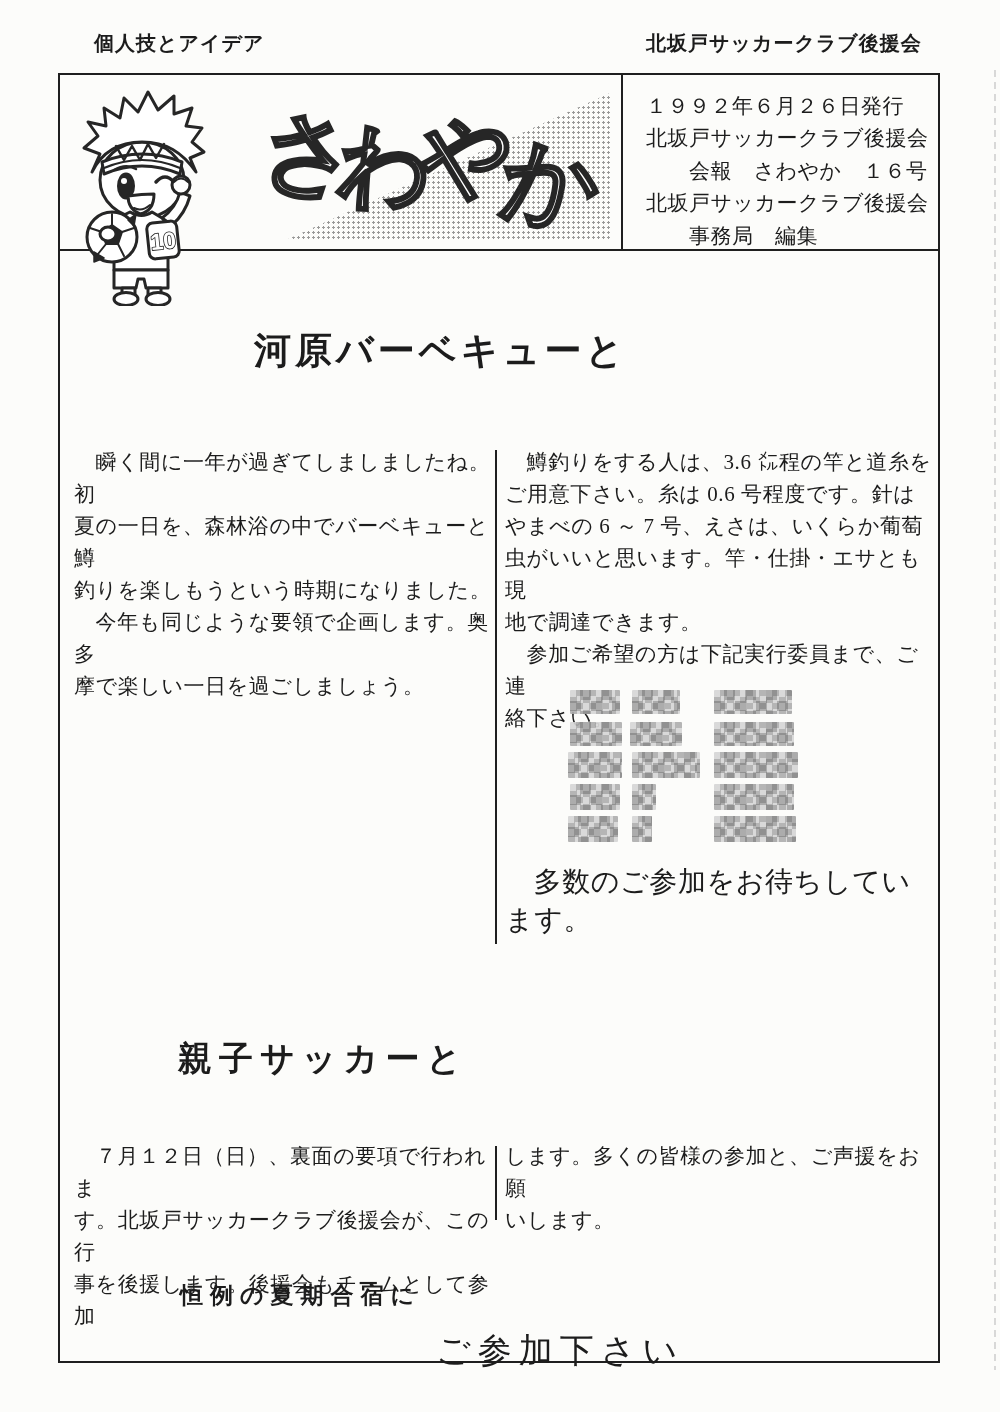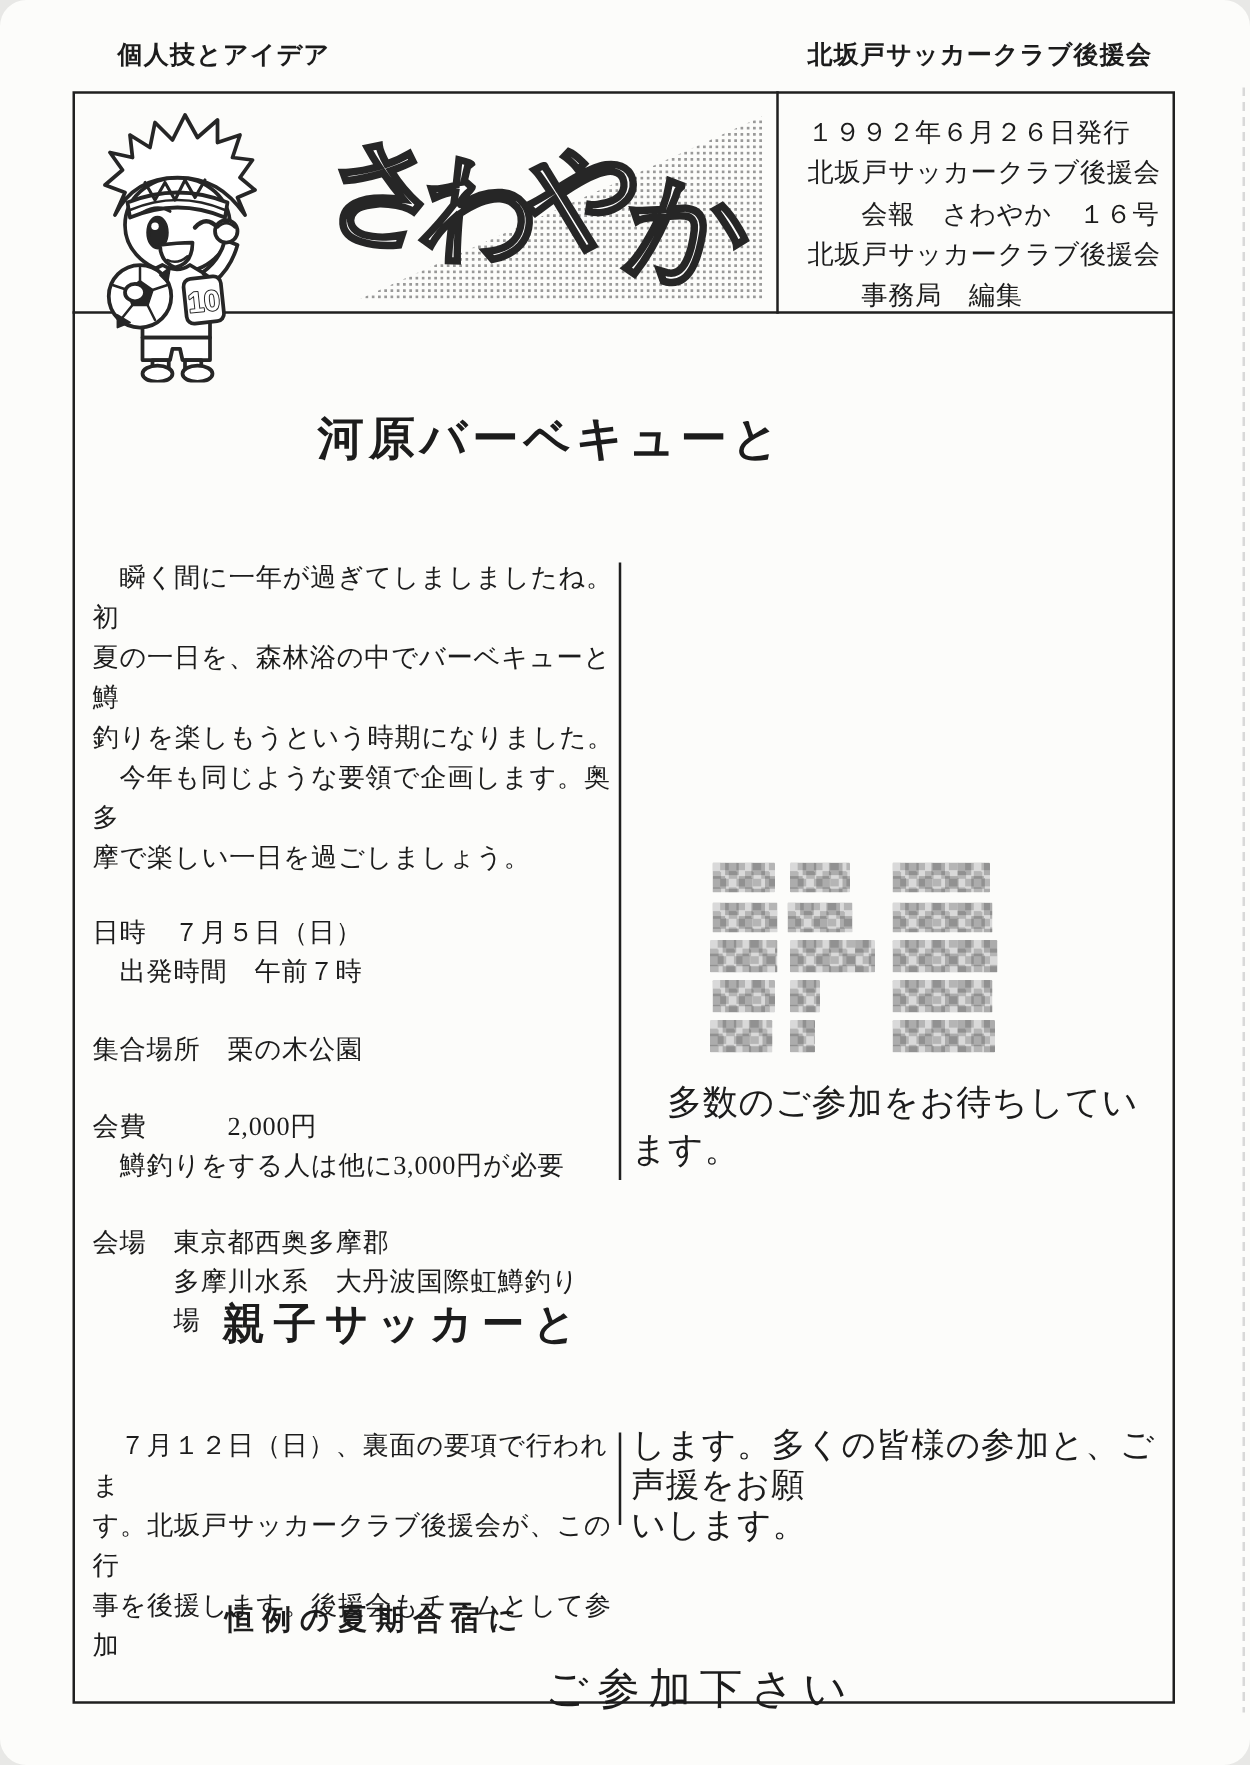--- a/index.html
+++ b/index.html
@@ -1,20 +1,19 @@
 <!DOCTYPE html>
 <html lang="ja"><head>
 <meta charset="utf-8">
 <style>
   html,body{margin:0;padding:0;background:#e8e8e6;}
   #page{
     position:relative;width:1000px;height:1412px;margin:0 auto;
     background:#fcfcfa;color:#1c1c1c;overflow:hidden;
     font-family:"Liberation Serif","DejaVu Serif",serif;
-    border-radius:21px;
   }
   .abs{position:absolute;}
   .pre{white-space:pre-line;}
   
   .top-slogan{left:94px;top:30px;font-family:"Liberation Sans","DejaVu Sans",sans-serif;
     font-size:20px;font-weight:600;letter-spacing:1px;}
   .top-org{left:646px;top:30px;font-family:"Liberation Sans","DejaVu Sans",sans-serif;
     font-size:20px;font-weight:600;letter-spacing:1px;}
   
   .outer-box{left:58px;top:73px;width:878px;height:1286px;border:2px solid #1f1f1f;}
@@ -52,21 +51,21 @@
   .mosaic-wrap{left:568px;top:688px;width:240px;height:160px;z-index:1;}
   .mz{position:absolute;border-radius:1px;
     background:
       repeating-conic-gradient(#aeaeae 0% 25%,#e3e3e3 0% 50%),
       repeating-conic-gradient(#c4c4c4 0% 25%,#f0f0f0 0% 50%);
     background-size:21px 21px,13px 13px;background-blend-mode:multiply;opacity:.9;}
   
   .t2a{left:178px;top:1036px;font-size:34px;font-weight:600;letter-spacing:7px;}
   .t2b{left:252px;top:1076px;font-size:34px;font-weight:600;letter-spacing:7px;}
   .col2-left{left:74px;top:1140px;width:422px;font-size:21px;line-height:32px;letter-spacing:.6px;}
-  .col2-right{left:505px;top:1140px;width:434px;font-size:27px;line-height:32px;letter-spacing:.6px;}
+  .col2-right{left:505px;top:1140px;width:434px;font-size:21px;line-height:32px;letter-spacing:.6px;}
   
   .t3a{left:180px;top:1280px;font-size:23px;font-weight:600;letter-spacing:7px;}
   .t3b{left:436px;top:1328px;font-size:34px;font-weight:400;letter-spacing:7px;}
   
   .mascot{left:64px;top:84px;z-index:5;}
   
   .scan-edge{left:994px;top:70px;width:2px;height:1300px;
     background:repeating-linear-gradient(#c9c9c9 0 7px,transparent 7px 12px);opacity:.7;}
 </style>
 </head>
@@ -144,35 +143,31 @@
   </svg>
 
   <div class="abs t1a">河原バーベキューと</div>
 
   <div class="abs col-left">
     <div class="pre">　瞬く間に一年が過ぎてしましましたね。初
 夏の一日を、森林浴の中でバーベキューと鱒
 釣りを楽しもうという時期になりました。
 　今年も同じような要領で企画します。奥多
 摩で楽しい一日を過ごしましょう。</div>
-    <div class="pre details">日時　７月５日（日）
-　出発時間　午前７時
-
-集合場所　栗の木公園
-
-会費　　　2,000円
-　鱒釣りをする人は他に3,000円が必要
-
-会場　東京都西奥多摩郡
-　　　多摩川水系　大丹波国際虹鱒釣り
-　　　場</div>
   </div>
 
   <div class="abs divider1"></div>
 
+  <div class="abs col-right pre">　鱒釣りをする人は、3.6 ㍍程の竿と道糸を
+ご用意下さい。糸は 0.6 号程度です。針は
+やまべの 6 ～ 7 号、えさは、いくらか葡萄
+虫がいいと思います。竿・仕掛・エサとも現
+地で調達できます。
+　参加ご希望の方は下記実行委員まで、ご連
+絡下さい。</div>
 
   <div class="abs mosaic-wrap">
     <div class="mz" style="left:2px;top:2px;width:50px;height:24px"></div>
     <div class="mz" style="left:64px;top:2px;width:48px;height:24px"></div>
     <div class="mz" style="left:146px;top:2px;width:78px;height:24px"></div>
     <div class="mz" style="left:2px;top:34px;width:52px;height:24px"></div>
     <div class="mz" style="left:62px;top:34px;width:52px;height:24px"></div>
     <div class="mz" style="left:146px;top:34px;width:80px;height:24px"></div>
     <div class="mz" style="left:0px;top:64px;width:54px;height:26px"></div>
     <div class="mz" style="left:64px;top:64px;width:68px;height:26px"></div>

